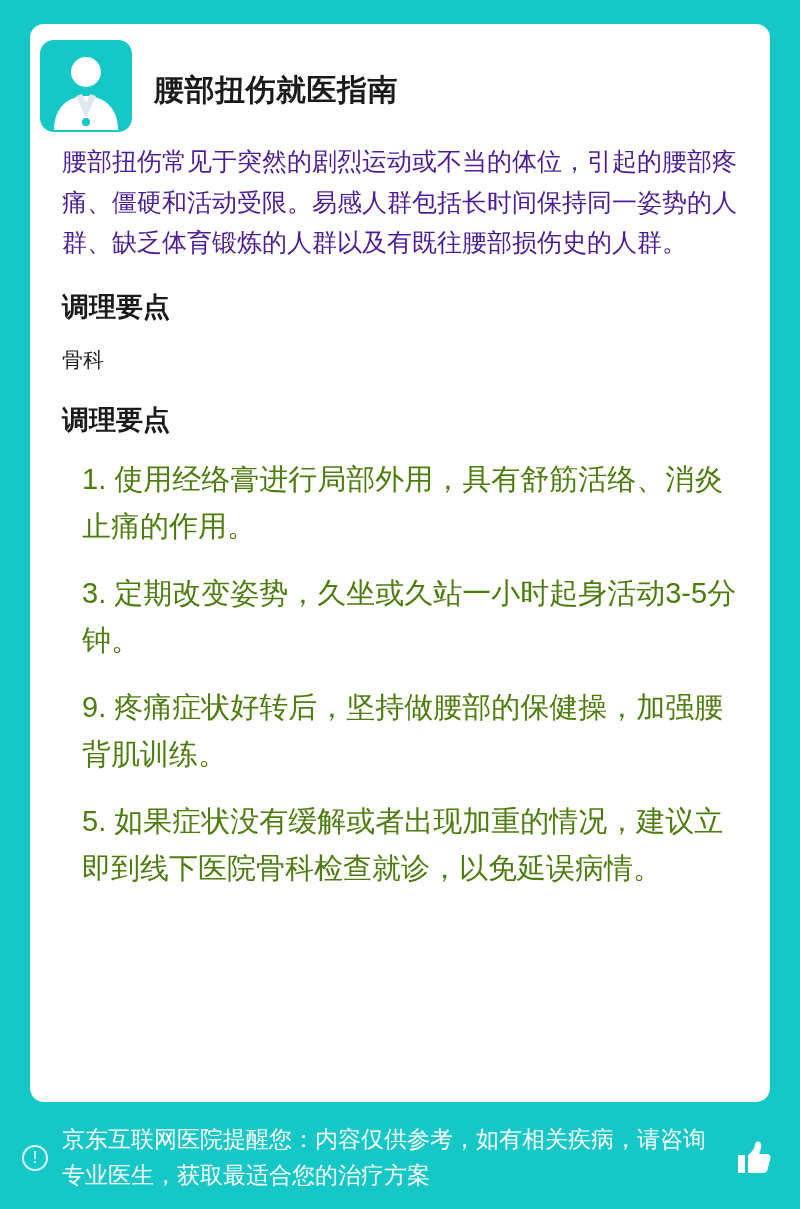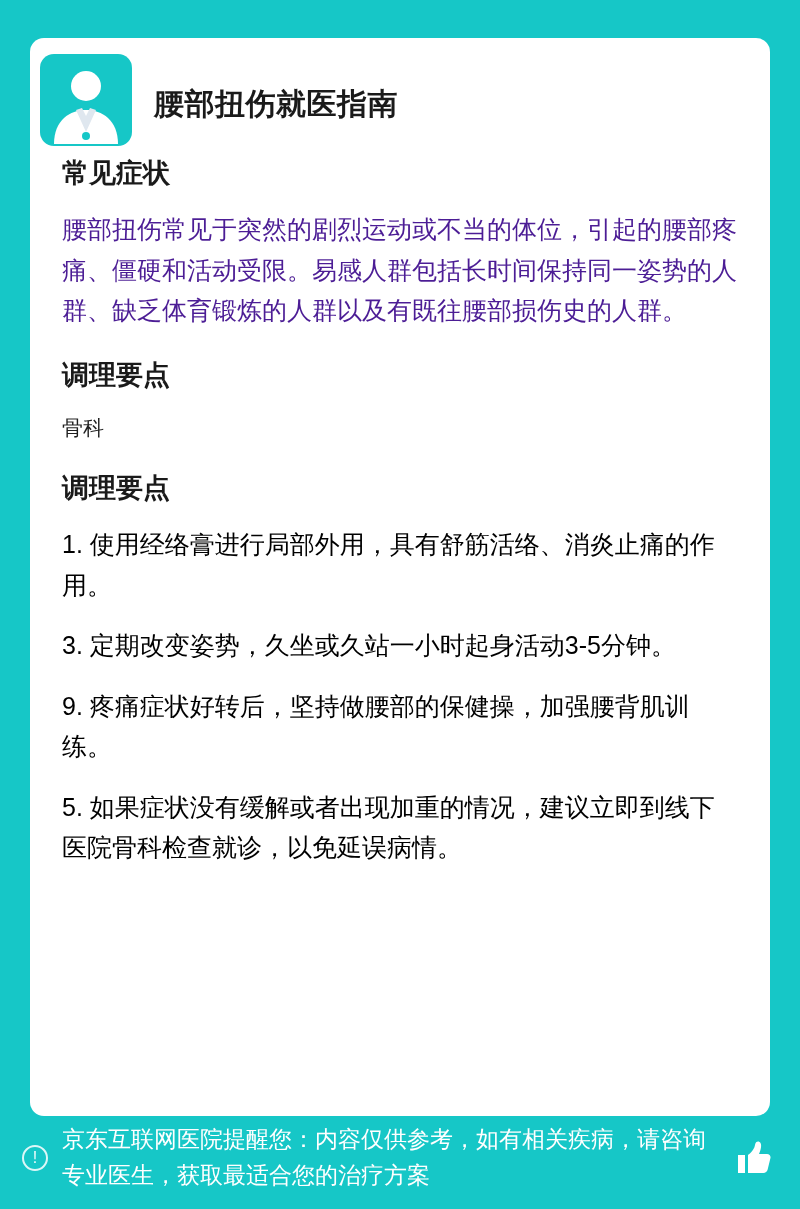--- a/index.html
+++ b/index.html
@@ -7,21 +7,21 @@
     width: 800px;
     height: 1209px;
     background: #16c7c7;
     font-family: "Liberation Sans", sans-serif;
   }
   .page {
     position: relative;
     width: 800px;
     height: 1209px;
     background: #16c7c7;
-    padding: 38px 30px 0 30px;
+    padding: 24px 30px 0 30px;
   }
   .card {
     position: relative;
     background: #ffffff;
     border-radius: 14px;
     width: 740px;
     min-height: 1078px;
     padding: 40px 32px 30px 32px;
   }
   
@@ -56,24 +56,25 @@
     margin-bottom: 6px;
   }
   p.plain {
     font-size: 21px;
     line-height: 1.6;
     color: #1f1f1f;
     margin-bottom: 14px;
   }
   ol.points { list-style: none; margin-top: 4px; }
   ol.points li {
-    font-size: 25px;
+    font-size: 29px;
     line-height: 1.62;
-    color: #000000;
+    color: #4d7c0f;
     margin-bottom: 20px;
+    margin-left: 20px;
   }
   .footer {
     position: absolute;
     left: 0;
     bottom: 0;
     width: 800px;
     height: 103px;
     display: flex;
     align-items: center;
     padding: 0 26px 0 22px;
@@ -115,21 +116,20 @@
         <rect x="2" y="2" width="92" height="92" rx="14" fill="#16c7c7"></rect>
         <circle cx="48" cy="34" r="15" fill="#ffffff"></circle>
         <path d="M16 92 C16 68, 32 58, 48 58 C64 58, 80 68, 80 92 Z" fill="#ffffff"></path>
         <path d="M38 58 L48 80 L58 58 L52 56 L48 64 L44 56 Z" fill="#dfe7ef"></path>
         <circle cx="48" cy="84" r="4" fill="#16c7c7"></circle>
       </svg>
     </div>
 
     <h1 class="title">腰部扭伤就医指南</h1>
 
-    <h2 class="section">常见症状</h2>
     <p class="body">腰部扭伤常见于突然的剧烈运动或不当的体位，引起的腰部疼痛、僵硬和活动受限。易感人群包括长时间保持同一姿势的人群、缺乏体育锻炼的人群以及有既往腰部损伤史的人群。</p>
 
     <h2 class="section">调理要点</h2>
     <p class="plain">骨科</p>
 
     <h2 class="section">调理要点</h2>
     <ol class="points">
       <li>1. 使用经络膏进行局部外用，具有舒筋活络、消炎止痛的作用。</li>
       <li>3. 定期改变姿势，久坐或久站一小时起身活动3-5分钟。</li>
       <li>9. 疼痛症状好转后，坚持做腰部的保健操，加强腰背肌训练。</li>

